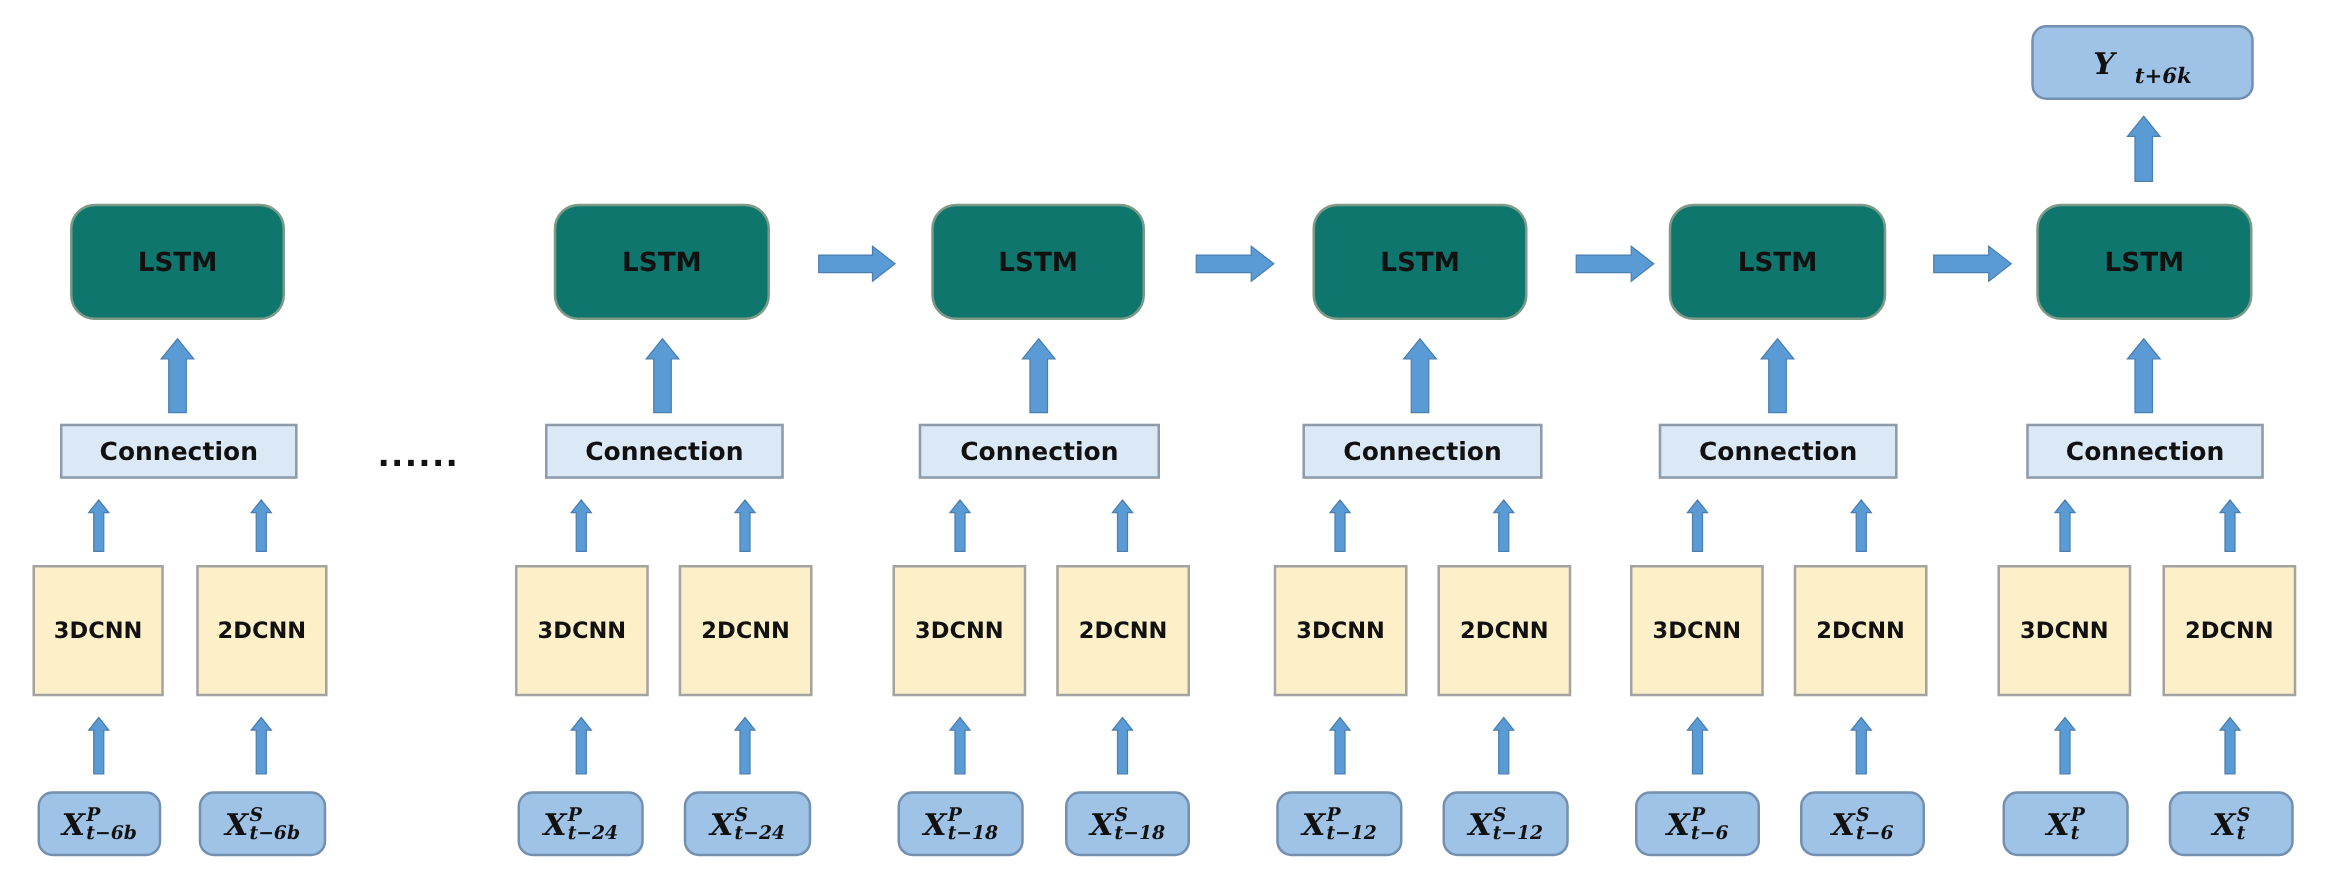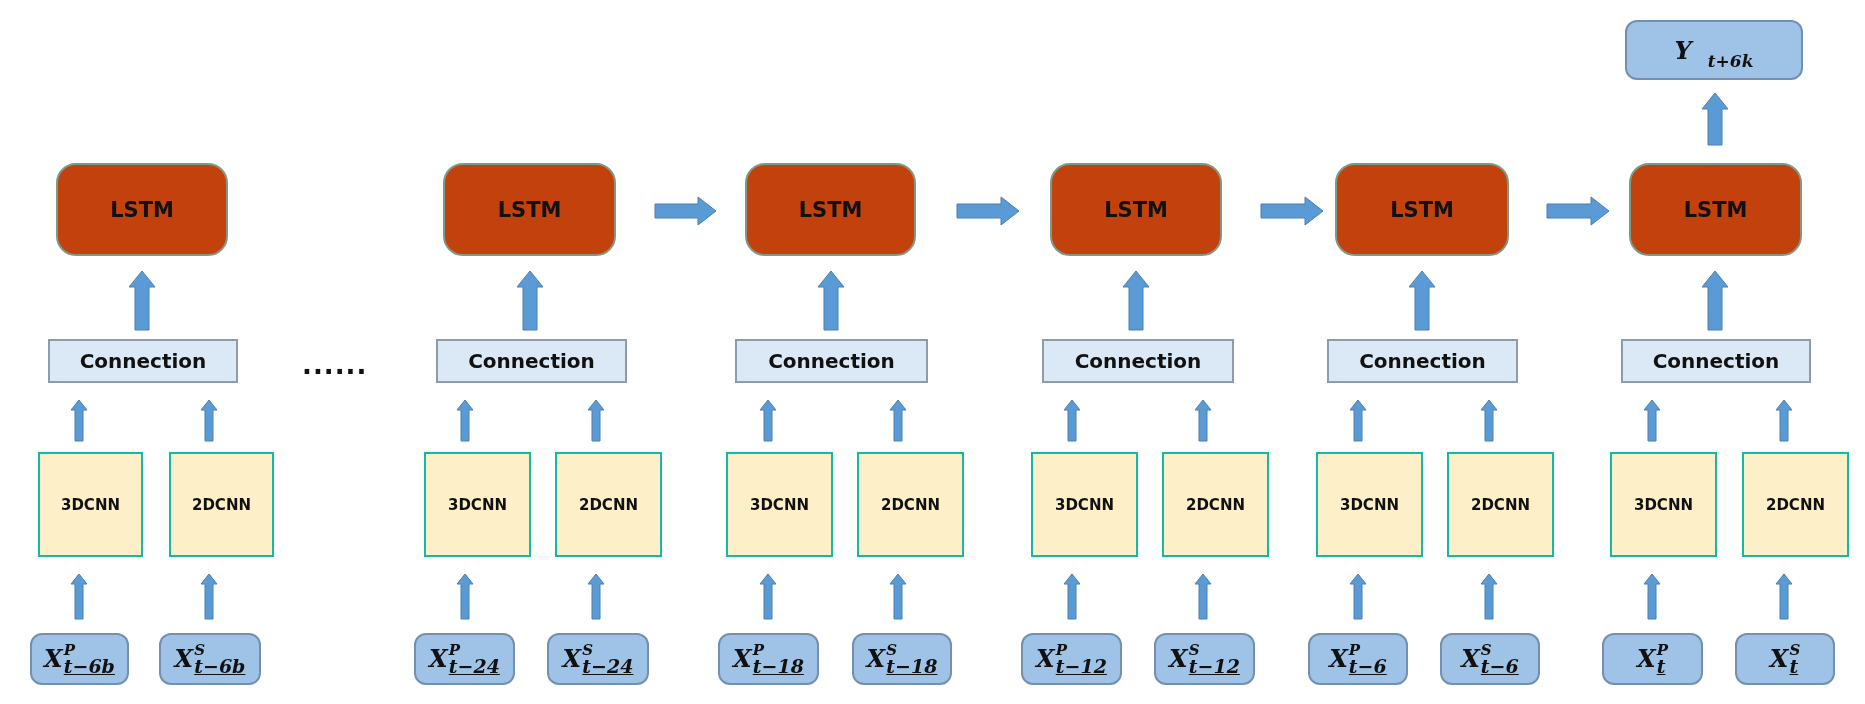--- a/index.html
+++ b/index.html
@@ -1,31 +1,31 @@
 <!DOCTYPE html>
 <html><head>
 <meta charset="utf-8">
 <style>
   html, body { margin:0; padding:0; background:#ffffff; }
   body { width:1865px; height:704px; position:relative; overflow:hidden;
          font-family:"DejaVu Sans", "Liberation Sans", sans-serif; }
   .box { position:absolute; box-sizing:border-box; display:flex; align-items:center;
          justify-content:center; font-weight:bold; color:#111; }
-  .lstm { background:#c2410c; border:2px solid #7c9a86; border-radius:20px; font-size:21px; }
+  .lstm { background:#0f766e; border:2px solid #7c9a86; border-radius:20px; font-size:21px; }
   .conn { background:#dbe8f6; border:2px solid #8d9bab; font-size:20px; }
-  .cnn  { background:#fdf0c9; border:2px solid #14b8a6; font-size:15px;margin-left:12px; }
+  .cnn  { background:#fdf0c9; border:2px solid #a3a3a3; font-size:18px; }
   .inp  { background:#9fc2e7; border:2px solid #7490b0; border-radius:12px;
           font-family:"DejaVu Serif", "Liberation Serif", serif; font-style:italic; font-size:24px; }
   .out  { background:#9fc2e7; border:2px solid #7490b0; border-radius:12px;
           font-family:"DejaVu Serif", "Liberation Serif", serif; font-style:italic; font-size:24px; }
   .math { display:inline-flex; align-items:center; }
   .math .base { font-weight:bold; }
   .math .scripts { display:inline-flex; flex-direction:column; line-height:0.95; margin-left:1px; font-weight:bold; }
   .math .sup { font-size:15px; }
-  .math .sub { font-size:19px;text-decoration:underline; }
+  .math .sub { font-size:15px; }
   .math .subonly { font-size:17px; font-weight:bold; align-self:flex-end; margin-bottom:-6px; margin-left:16px; }
   svg.arrows { position:absolute; left:0; top:0; }
   .ellipsis { position:absolute; font-size:26px; font-weight:bold; color:#111; letter-spacing:1px; }
 </style>
 </head>
 <body>
 
 <div id="diagram">
     <div class="box lstm" style="left: 56px; top: 163px; width: 172px; height: 93px;">
       <span>LSTM</span>

